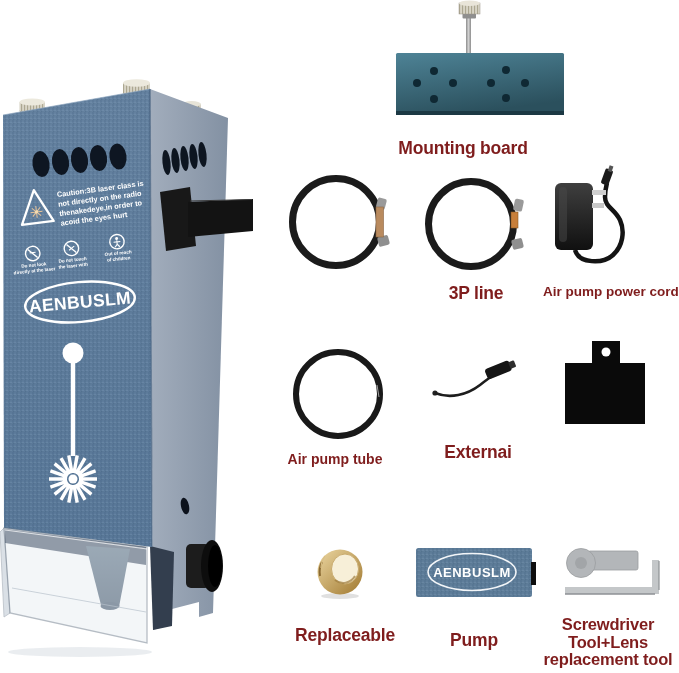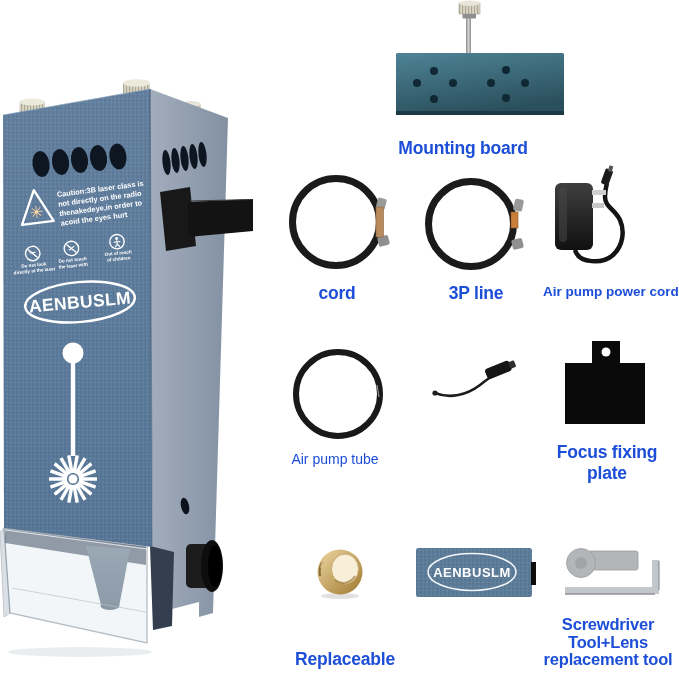--- a/index.html
+++ b/index.html
@@ -1,24 +1,24 @@
 <!DOCTYPE html>
 <html><head>
 <meta charset="utf-8">
 <style>
   html,body{margin:0;padding:0;background:#fff;}
   body{width:679px;height:673px;overflow:hidden;font-family:"Liberation Sans",sans-serif;}
   .stage{position:relative;width:679px;height:673px;background:#ffffff;}
   .item{position:absolute;display:block;}
   svg{display:block;overflow:visible;}
   svg text{font-family:"Liberation Sans",sans-serif;}
-  .lbl{position:absolute;text-align:center;color:#1d4ed8;font-weight:600;
+  .lbl{position:absolute;text-align:center;color:#7f1d1d;font-weight:600;
        font-size:17.5px;line-height:20.5px;letter-spacing:-0.2px;}
   .lbl.small{font-size:13.5px;font-weight:700;line-height:16px;letter-spacing:0;}
-  .lbl.med{font-size:14px;font-weight:400;line-height:16px;letter-spacing:0;}
+  .lbl.med{font-size:14px;font-weight:700;line-height:16px;letter-spacing:0;}
   .lbl.tight{font-size:16.5px;line-height:17.5px;}
 </style>
 </head>
 <body>
 
 <div class="stage">
 
   <svg class="item" style="left:0;top:76px" width="256" height="597" viewBox="0 0 256 597">
     <defs>
       <pattern id="speck" width="4" height="4" patternUnits="userSpaceOnUse">
@@ -283,41 +283,38 @@
     <g>
       <path d="M10,50.5 L100.5,50.5 L100.5,20" stroke="#c4c7c9" stroke-width="7" fill="none" stroke-linejoin="miter"></path>
       <path d="M10,54 L100,54" stroke="#8e9194" stroke-width="1.4"></path>
       <path d="M104,21 L104,50" stroke="#8e9194" stroke-width="1.2"></path>
     </g>
   </svg>
 
   <div class="lbl" style="left:378px;top:138px;width:170px">Mounting board</div>
 
   <div class="lbl" style="left:252px;top:283px;width:170px">
-    <div>cord</div>
   </div>
 
   <div class="lbl" style="left:416px;top:283px;width:120px">3P line</div>
 
   <div class="lbl small" style="left:536px;top:284px;width:150px">Air pump power cord</div>
 
   <div class="lbl med" style="left:265px;top:451px;width:140px">Air pump tube</div>
 
   <div class="lbl" style="left:408px;top:442px;width:140px">
+    <div>Externai</div>
   </div>
 
-  <div class="lbl" style="left:537px;top:442px;width:140px">
-    <div>Focus fixing</div>
-    <div>plate</div>
-  </div>
-
-  <div class="lbl" style="left:260px;top:649px;width:170px">
+
+  <div class="lbl" style="left:260px;top:625px;width:170px">
     <div>Replaceable</div>
   </div>
 
+  <div class="lbl" style="left:424px;top:630px;width:100px">Pump</div>
 
   <div class="lbl tight" style="left:528px;top:616px;width:160px">
     <div>Screwdriver</div>
     <div>Tool+Lens</div>
     <div>replacement tool</div>
   </div>
 
 </div>
 
 </body></html>

